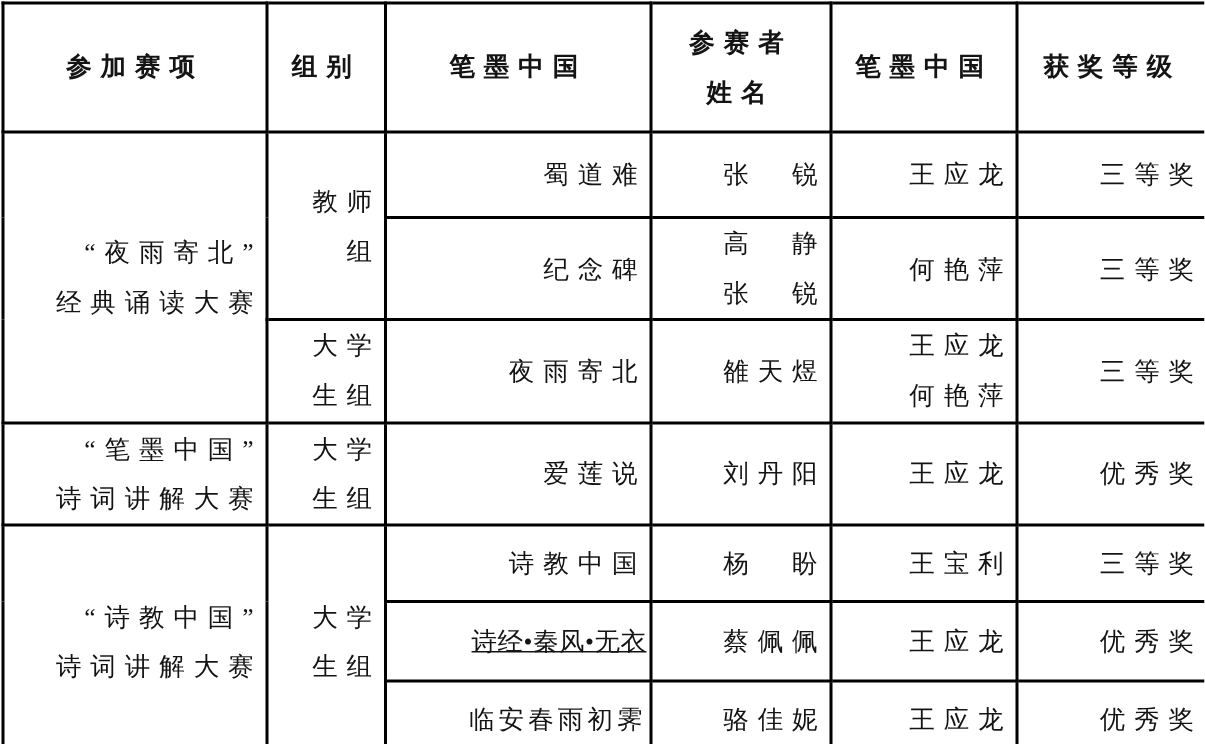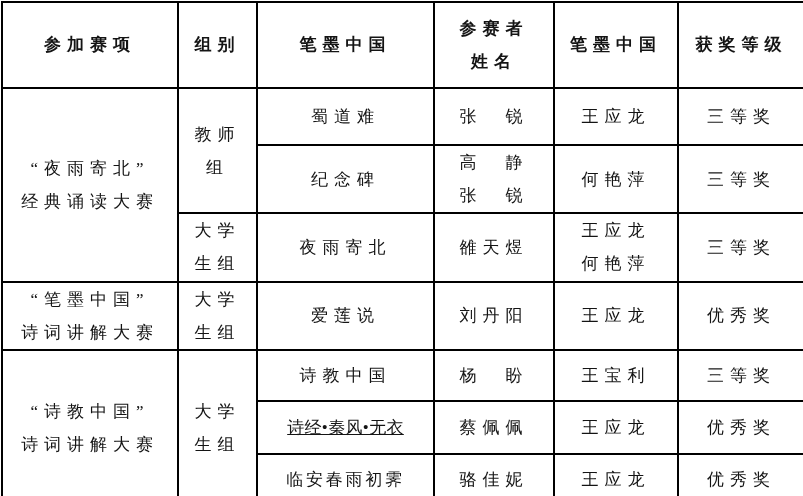--- a/index.html
+++ b/index.html
@@ -34,20 +34,21 @@
     line-height: 1.95;
     padding: 0 2px;
     overflow: hidden;
   }
   .award-table th {
     font-weight: bold;
     font-size: 17px;
   }
   .award-table td {
     font-weight: normal;
+    text-align: right;
   }
   
   col.c-event   { width: 176px; }
   col.c-group   { width: 79px;  }
   col.c-work    { width: 177px; }
   col.c-name    { width: 120px; }
   col.c-teacher { width: 124px; }
   col.c-award   { width: 127px; }
   
   tr.r-head { height: 86px; }

